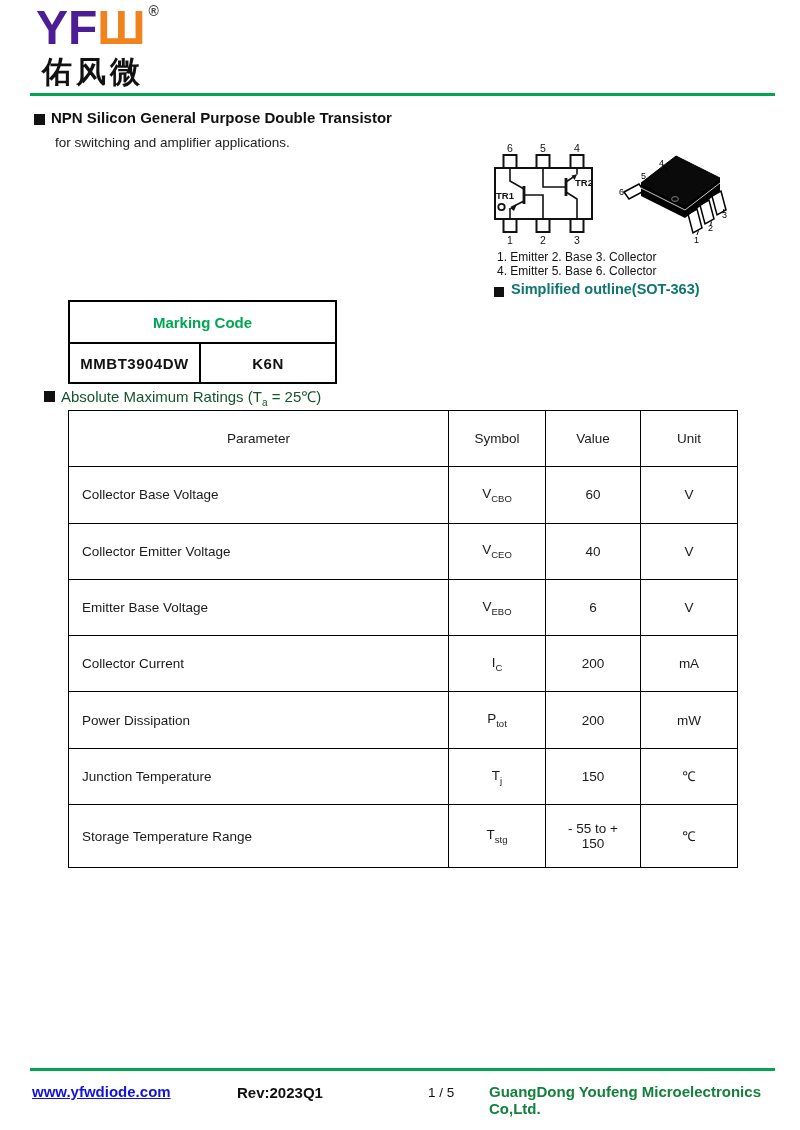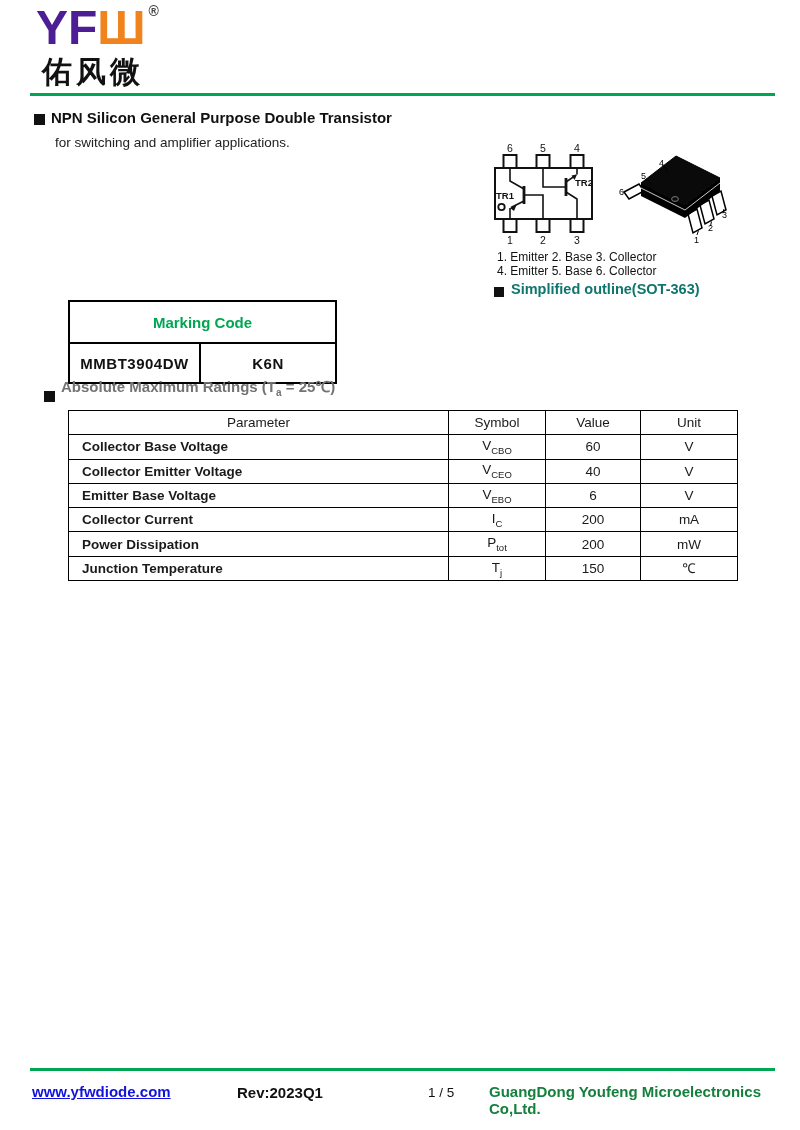--- a/index.html
+++ b/index.html
@@ -31,28 +31,28 @@
   .outline-caption { position:absolute; left:511px; top:281px; font-size:14.5px; font-weight:bold; color:#0f766e; }
   svg text { font-family:"Liberation Sans", sans-serif; }
   
   .marking-table { position:absolute; left:68px; top:300px; border-collapse:collapse; }
   .marking-table td { border:2px solid #000; text-align:center; font-weight:bold; font-size:15px; padding:8px; }
   .marking-head { height:24px; color:#00A651; }
   .marking-cell { height:22px; color:#111; letter-spacing:0.5px; }
   .mc1 { width:113px; } .mc2 { width:118px; }
   
   .ratings-bullet { left:44px; top:391px; width:11px; height:11px; }
-  .ratings-heading { position:absolute; left:61px; top:376px; font-size:15px; font-weight:bold; color:#737373; }
+  .ratings-heading { position:absolute; left:61px; top:386px; font-size:15px; font-weight:normal; color:#14532d; }
   .ratings-heading sub { font-size:10px; }
   .ratings-table { position:absolute; left:68px; top:410px; width:669px; border-collapse:collapse; table-layout:fixed; }
   .ratings-table th, .ratings-table td {
     border:1.7px solid #000; font-size:13.5px; font-weight:normal; height:23.3px;
-    padding:0; text-align:center; color:#1a1a1a; vertical-align:middle;margin-left:44px;
+    padding:16px; text-align:center; color:#1a1a1a; vertical-align:middle;margin-left:44px;
   }
-  .ratings-table td.param-cell { text-align:left; padding-left:13px;font-weight:bold; }
+  .ratings-table td.param-cell { text-align:left; padding-left:13px; }
   .ratings-table sub { font-size:9.5px; letter-spacing:0; }
   
   .footer-link { position:absolute; left:32px; top:1083px; font-size:15px; font-weight:bold; color:#1212DD; text-decoration:underline; }
   .footer-rev { position:absolute; left:237px; top:1084px; font-size:15px; font-weight:bold; color:#111; }
   .footer-page { position:absolute; left:428px; top:1085px; font-size:13.5px; color:#111; }
   .footer-company { position:absolute; left:462px; top:1083px; font-size:15px; font-weight:bold; color:#15803d;margin-left:27px; }
 </style>
 </head>
 <body>
 
@@ -202,20 +202,26 @@
       <td><span>P</span><sub>tot</sub></td>
       <td>200</td>
       <td>mW</td>
     </tr>
     <tr>
       <td class="param-cell">Junction Temperature</td>
       <td><span>T</span><sub>j</sub></td>
       <td>150</td>
       <td>℃</td>
     </tr>
+    <tr>
+      <td class="param-cell">Storage Temperature Range</td>
+      <td><span>T</span><sub>stg</sub></td>
+      <td>- 55 to + 150</td>
+      <td>℃</td>
+    </tr>
   </tbody>
     </table>
 
   <div class="rule rule-bottom"></div>
   <a class="footer-link" href="#">www.yfwdiode.com</a>
   <div class="footer-rev">Rev:2023Q1</div>
   <div class="footer-page">1 / 5</div>
   <div class="footer-company">GuangDong Youfeng Microelectronics Co,Ltd.</div>
 
 </div>

